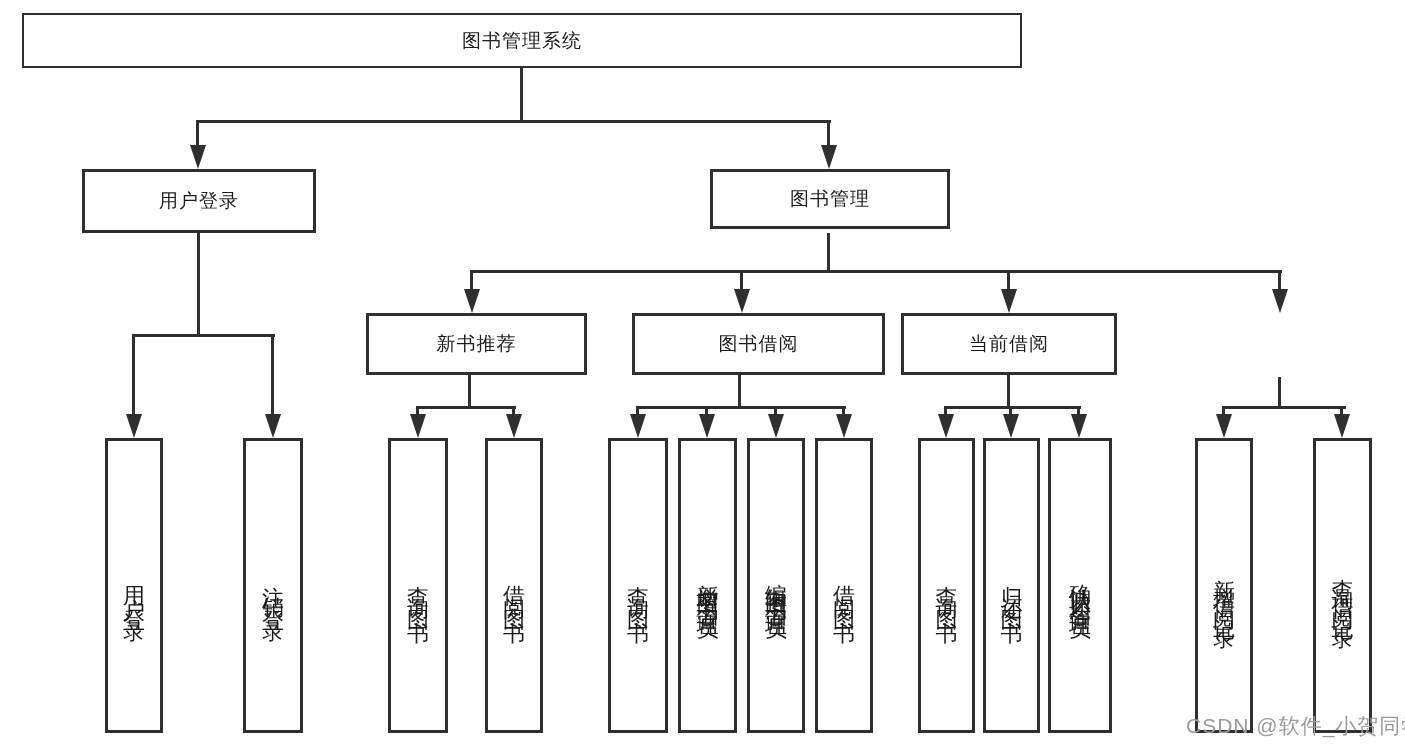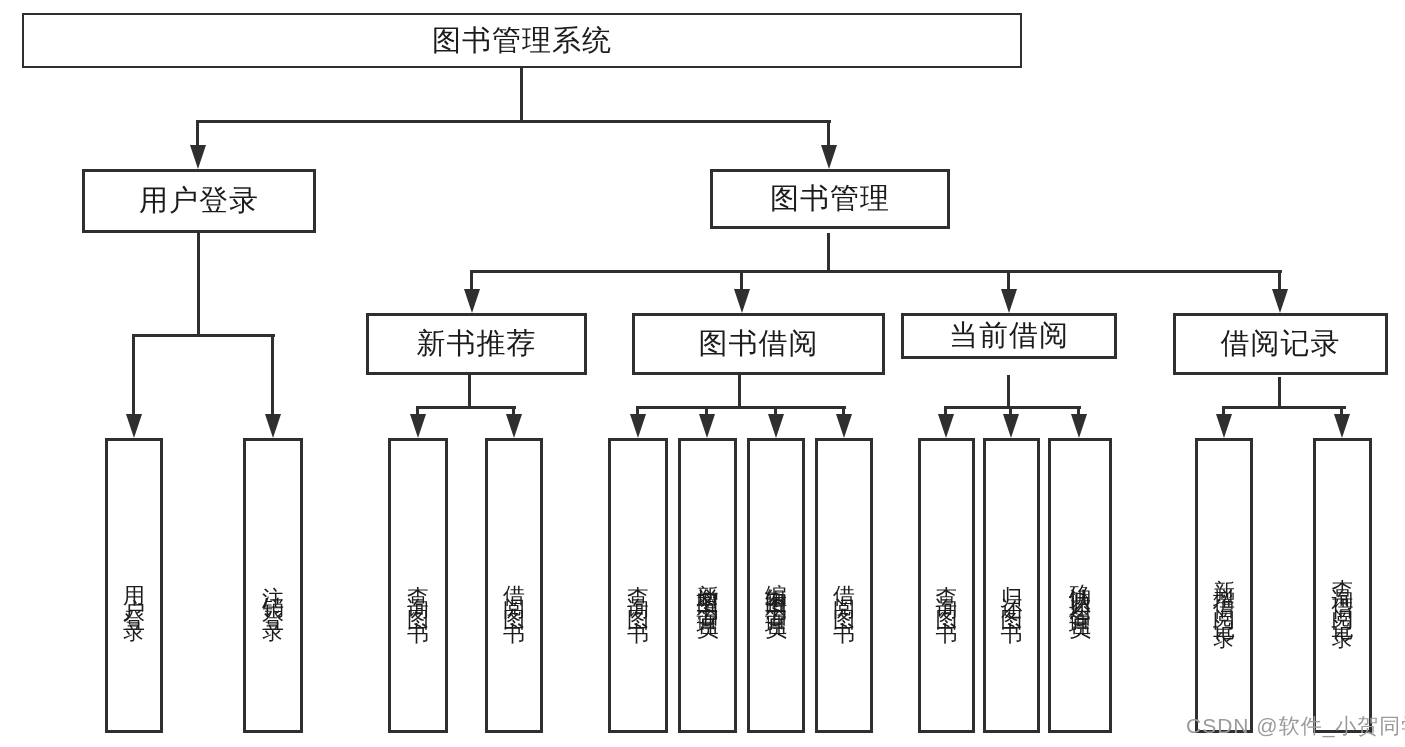--- a/index.html
+++ b/index.html
@@ -24,21 +24,21 @@
     border-top:24px solid var(--line-color);
   }
   
   .node{
     position:absolute;box-sizing:border-box;background:#fff;
     border:3px solid var(--line-color);
     display:flex;align-items:center;justify-content:center;
     color:var(--text-color);
   }
   .node.lvl1{border-width:2px;}
-  .hnode span{font-size:29px;letter-spacing:1px;white-space:nowrap;}
+  .hnode span{font-size:19px;letter-spacing:1px;white-space:nowrap;}
   .vnode span{
     writing-mode:vertical-rl;
     font-size:22px;line-height:1;white-space:nowrap;
   }
   .ls-wide span{letter-spacing:12px;padding-top:12px;}
   .ls-mid  span{letter-spacing:10px;padding-top:10px;}
   .ls-tight span{letter-spacing:5px;padding-top:5px;}
   .watermark{
     position:absolute;left:1186px;top:712px;z-index:9;
     font-size:21px;color:var(--watermark-color);
@@ -119,25 +119,22 @@
   <div class="node hnode" style="left:710px;top:169px;width:240px;height:60px">
     <span>图书管理</span>
   </div>
 
   <div class="node hnode" style="left:366px;top:313px;width:221px;height:62px">
     <span>新书推荐</span>
   </div>
   <div class="node hnode" style="left:632px;top:313px;width:253px;height:62px">
     <span>图书借阅</span>
   </div>
-  <div class="node hnode" style="left:901px;top:313px;width:216px;height:46px">
+  <div class="node hnode" style="left:901px;top:313px;width:216px;height:62px">
     <span>当前借阅</span>
-  </div>
-  <div class="node hnode" style="left:1173px;top:313px;width:215px;height:62px">
-    <span>借阅记录</span>
   </div>
 
   <div class="node vnode ls-wide" style="left:105px;top:438px;width:58px;height:295px">
     <span>用户登录</span>
   </div>
   <div class="node vnode ls-wide" style="left:243px;top:438px;width:60px;height:295px">
     <span>注销登录</span>
   </div>
 
   <div class="node vnode ls-wide" style="left:388px;top:438px;width:60px;height:295px">

